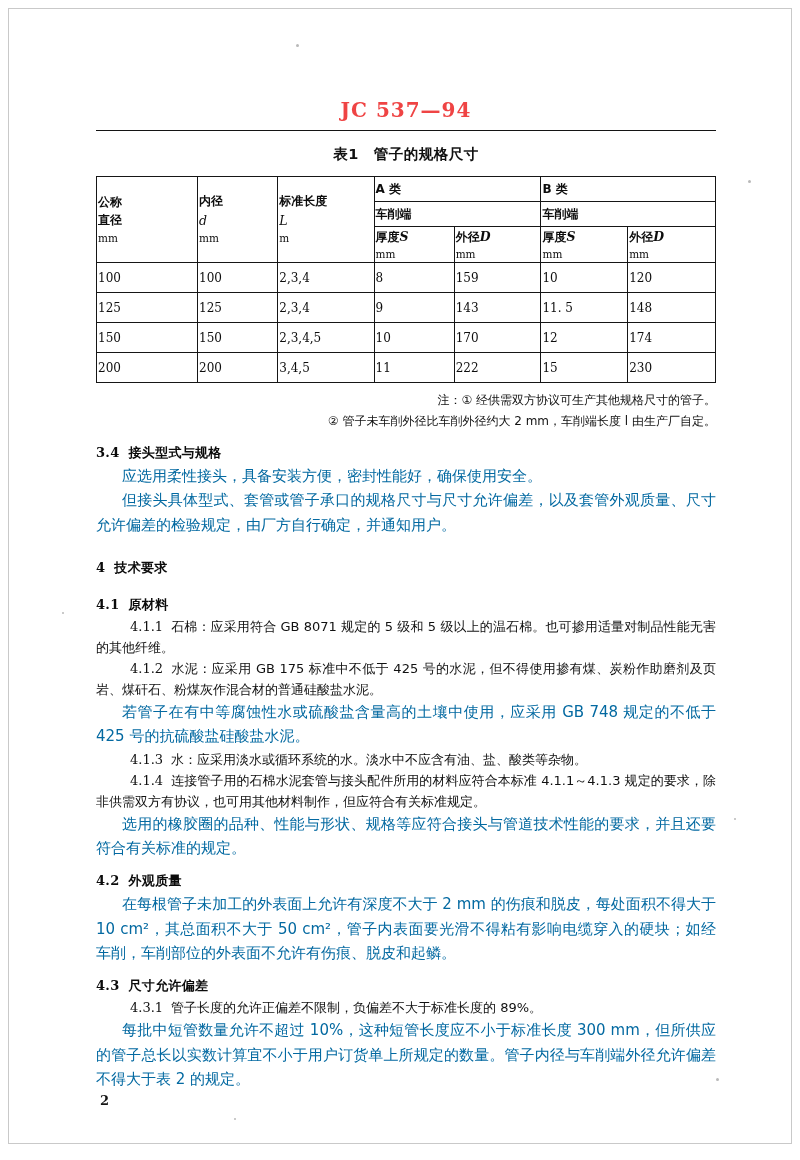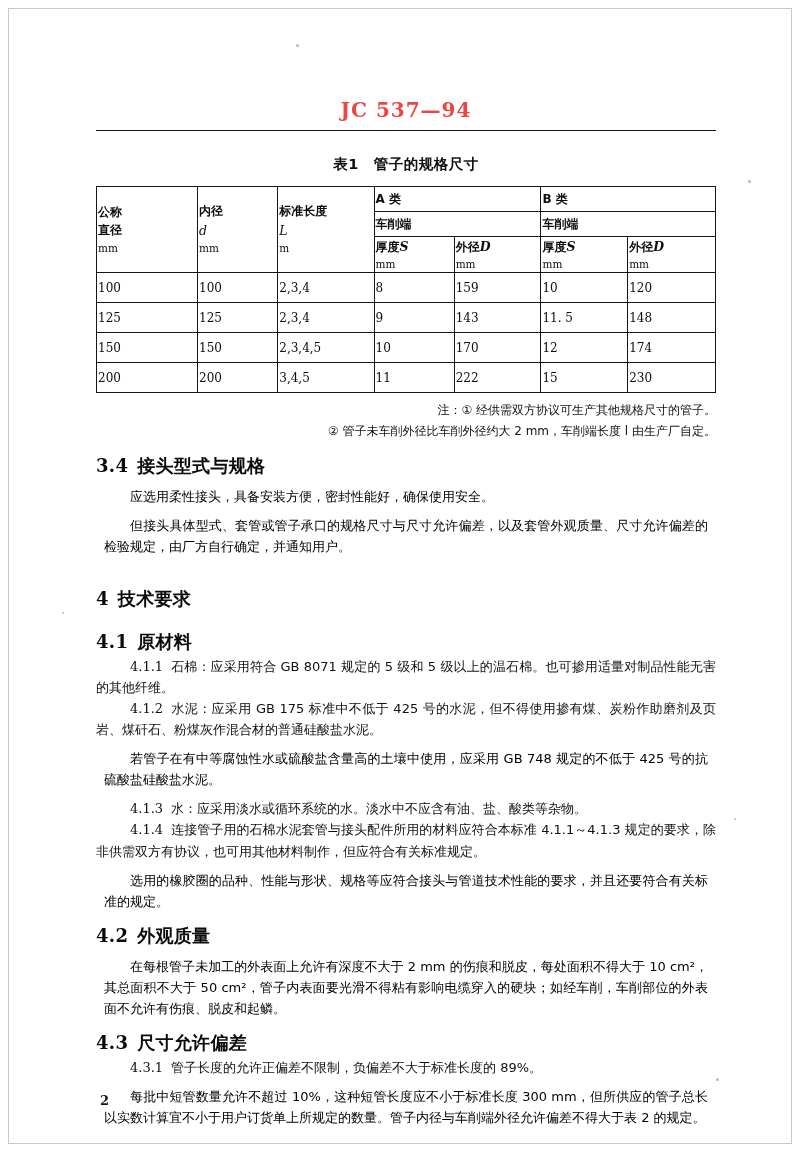--- a/index.html
+++ b/index.html
@@ -47,21 +47,21 @@
   }
   .header-rule {
     border-top: 1.6px solid #141414;
     margin-top: 8px;
   }
   .table-caption {
     text-align: center;
     font-size: 14.5px;
     font-weight: bold;
     color: #101010;
-    margin-top: 24px;
+    margin-top: 14px;
     letter-spacing: 0.5px;
   }
   
   table.spec {
     border-collapse: collapse;
     width: 620px;
     margin-top: 12px;
     font-size: 11.5px;
     color: #0d0d0d;
   }
@@ -121,36 +121,36 @@
     text-align: right;
   }
   .note-line {
     white-space: nowrap;
   }
   .note-line.indent {
     padding-left: 24px;
   }
   
   .sec-head {
-    font-size: 18px;
+    font-size: 13px;
     font-weight: bold;
     color: #0b0b0b;
     margin-top: 12px;
     margin-bottom: 2px;
     letter-spacing: 0.3px;
   }
   .sec-head .num {
     margin-right: 9px;
   }
   .para {
-    font-size: 13px;
+    font-size: 15px;
     line-height: 1.62;
-    color: #000000;
+    color: #0369a1;
     text-align: justify;
-    margin: 8px;
+    margin: 0;
   }
   .para.ind {
     text-indent: 26px;
   }
   .clause {
     font-size: 13px;
     line-height: 1.62;
     color: #111;
     text-align: justify;
     margin: 0;

